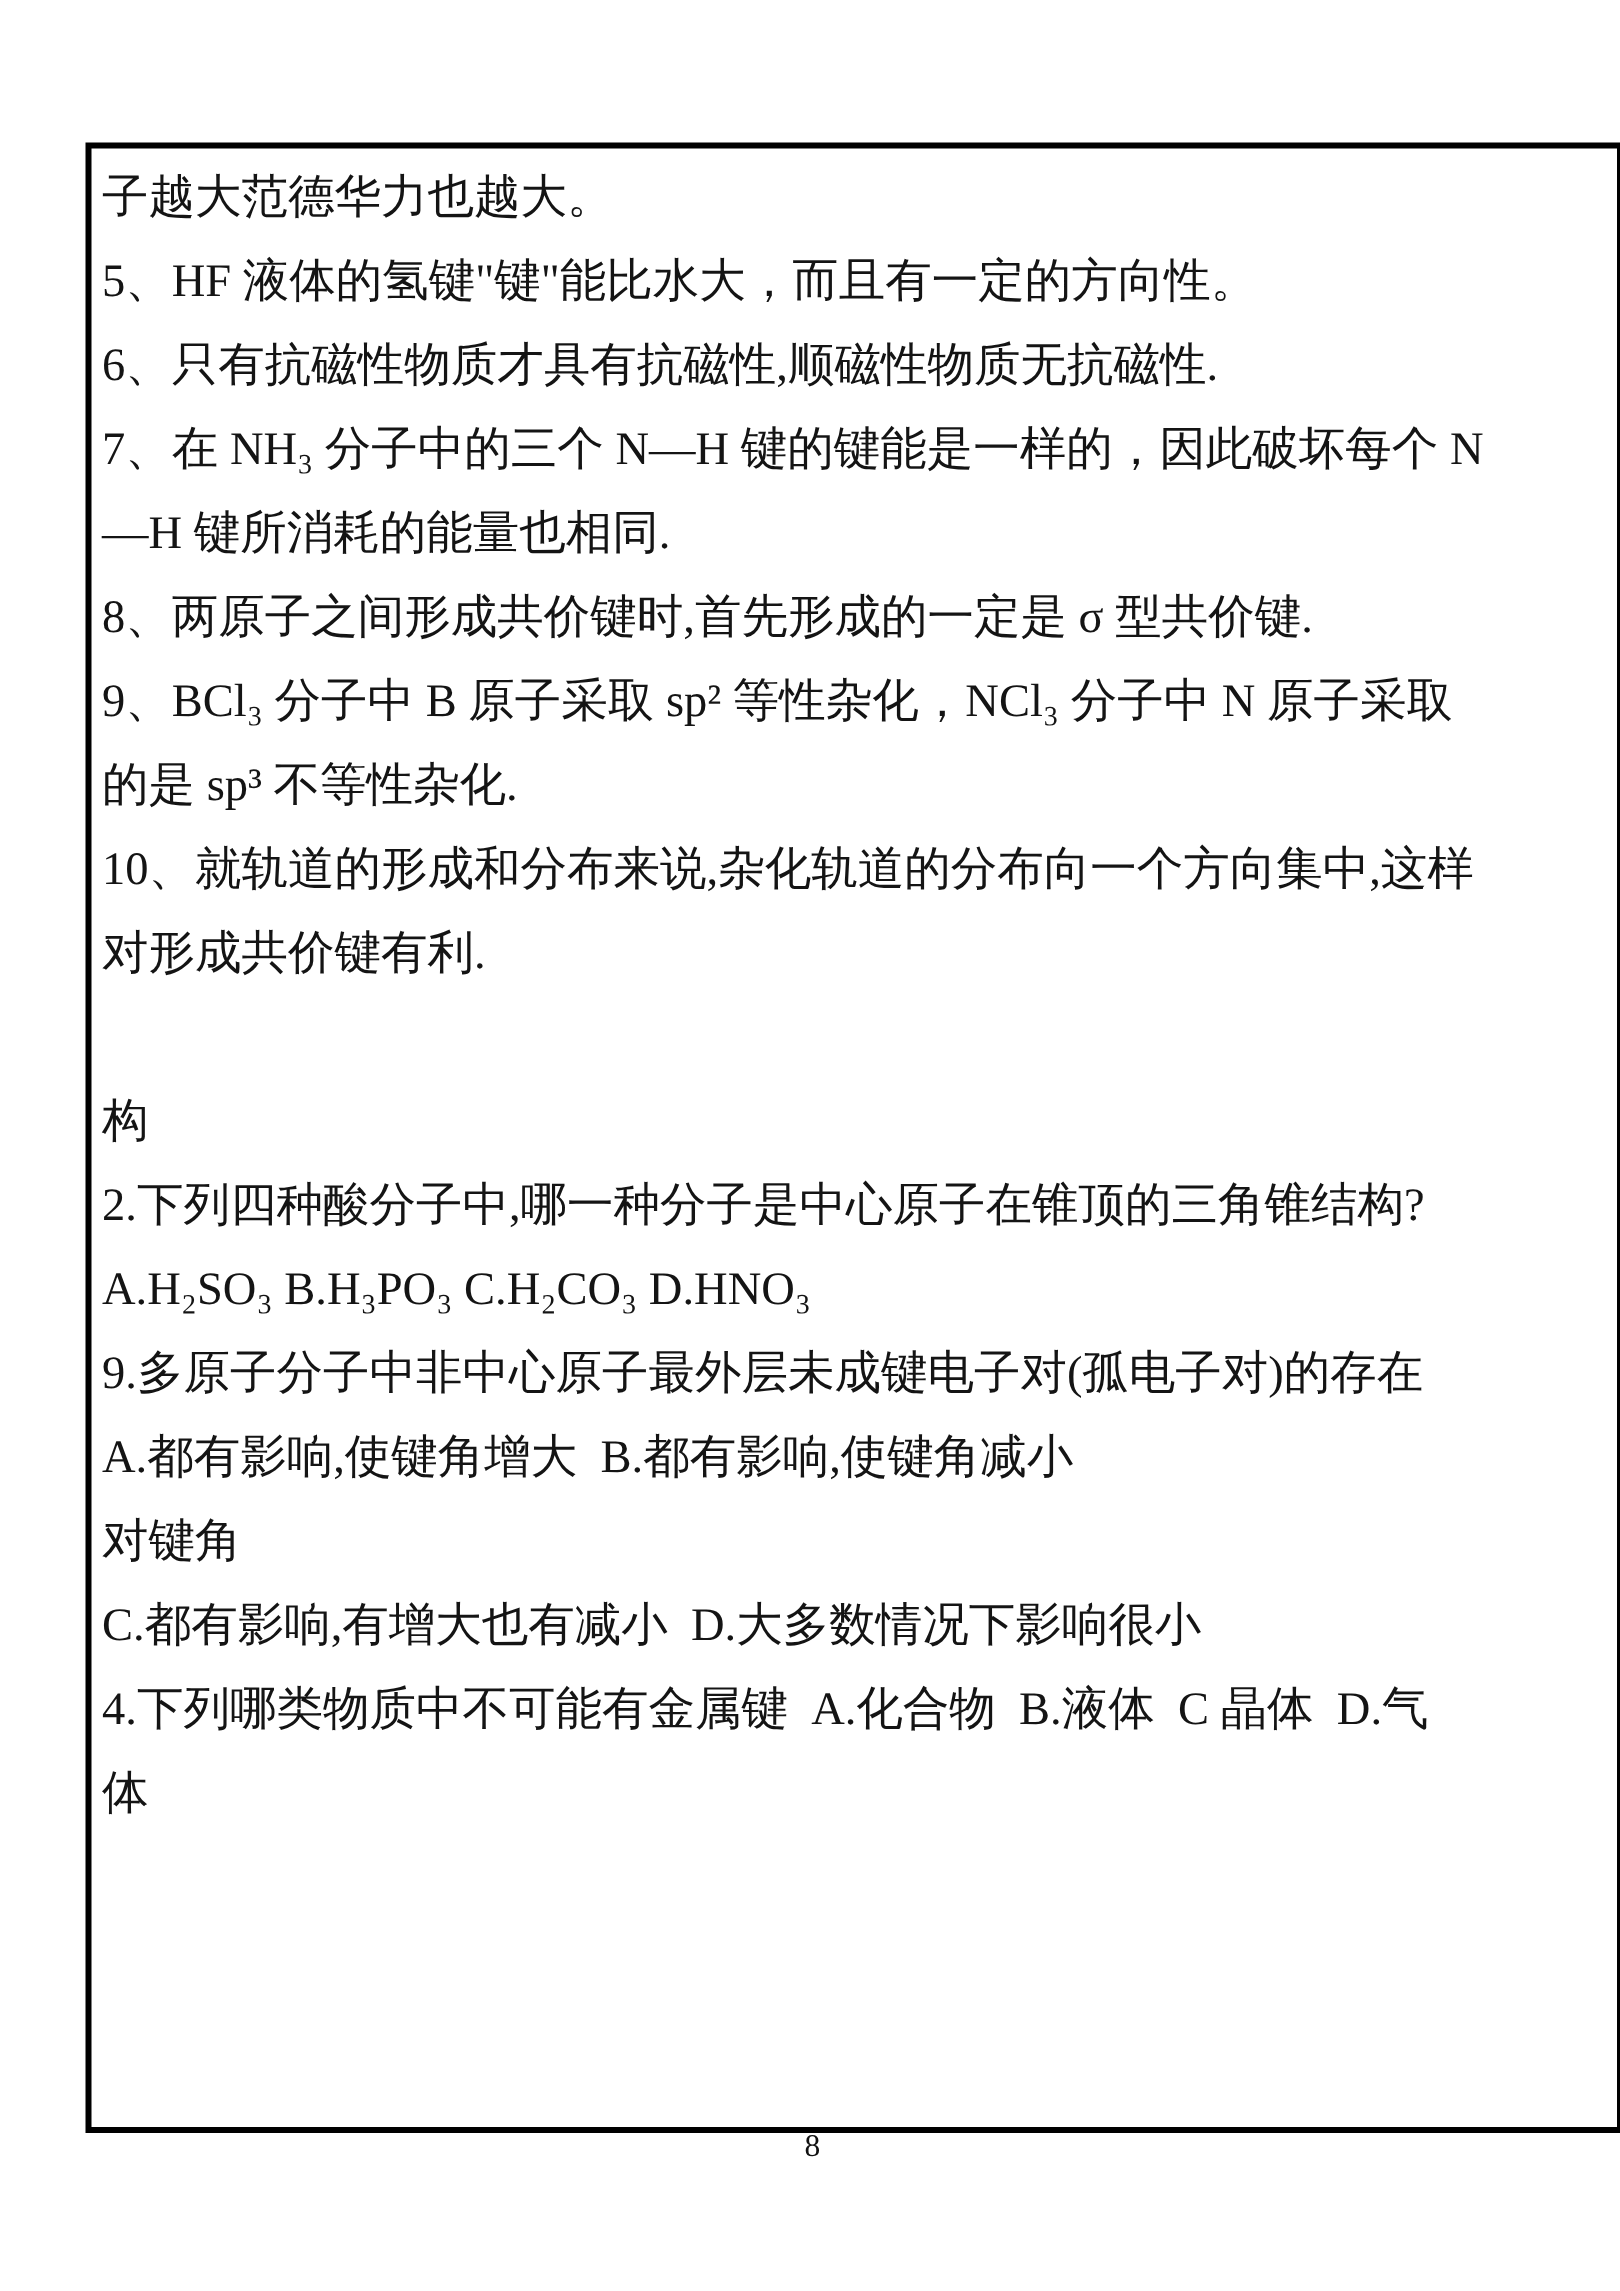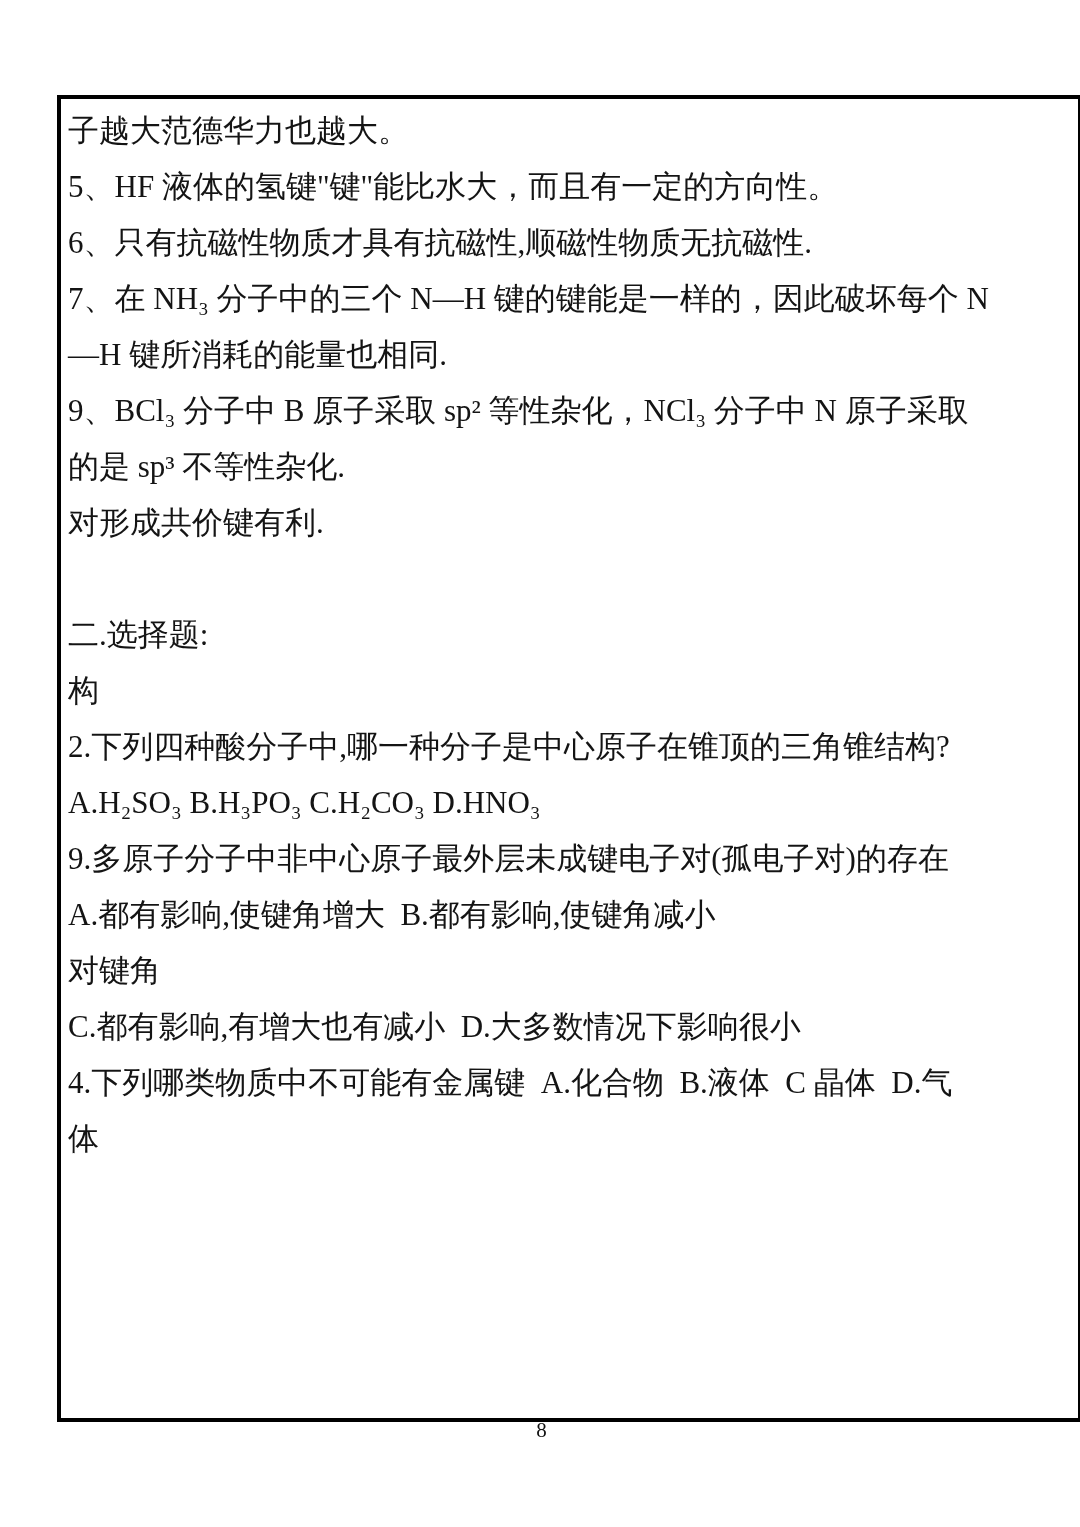--- a/index.html
+++ b/index.html
@@ -43,25 +43,26 @@
 </style>
 </head>
 <body>
 
 <div class="sheet">
   <div class="line">子越大范德华力也越大。</div>
   <div class="line">5、HF 液体的氢键"键"能比水大，而且有一定的方向性。</div>
   <div class="line">6、只有抗磁性物质才具有抗磁性,顺磁性物质无抗磁性.</div>
   <div class="line">7、在 NH₃ 分子中的三个 N—H 键的键能是一样的，因此破坏每个 N</div>
   <div class="line">—H 键所消耗的能量也相同.</div>
+  <div class="line">8、两原子之间形成共价键时,首先形成的一定是 σ 型共价键.</div>
   <div class="line">9、BCl₃ 分子中 B 原子采取 sp² 等性杂化，NCl₃ 分子中 N 原子采取</div>
   <div class="line">的是 sp³ 不等性杂化.</div>
+  <div class="line">10、就轨道的形成和分布来说,杂化轨道的分布向一个方向集中,这样</div>
   <div class="line">对形成共价键有利.</div>
   <div class="line"></div>
-  <div class="line">二.选择题:</div>
   <div class="line">构</div>
   <div class="line">2.下列四种酸分子中,哪一种分子是中心原子在锥顶的三角锥结构?</div>
   <div class="line">A.H₂SO₃ B.H₃PO₃ C.H₂CO₃ D.HNO₃</div>
   <div class="line">9.多原子分子中非中心原子最外层未成键电子对(孤电子对)的存在</div>
   <div class="line">A.都有影响,使键角增大  B.都有影响,使键角减小</div>
   <div class="line">对键角</div>
   <div class="line">C.都有影响,有增大也有减小  D.大多数情况下影响很小</div>
   <div class="line">4.下列哪类物质中不可能有金属键  A.化合物  B.液体  C 晶体  D.气</div>
   <div class="line">体</div>
 </div>

